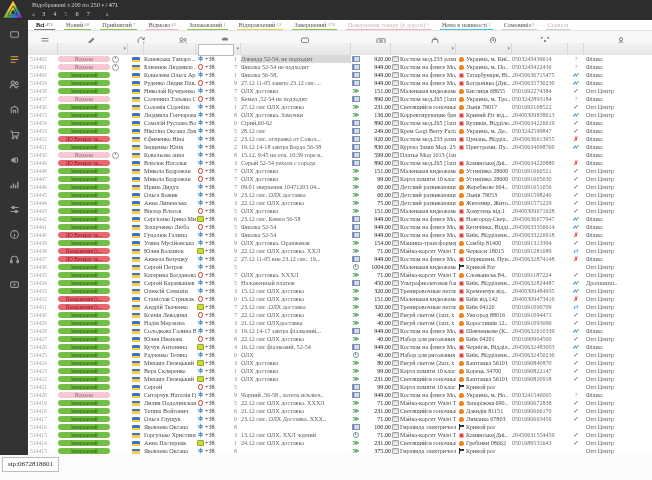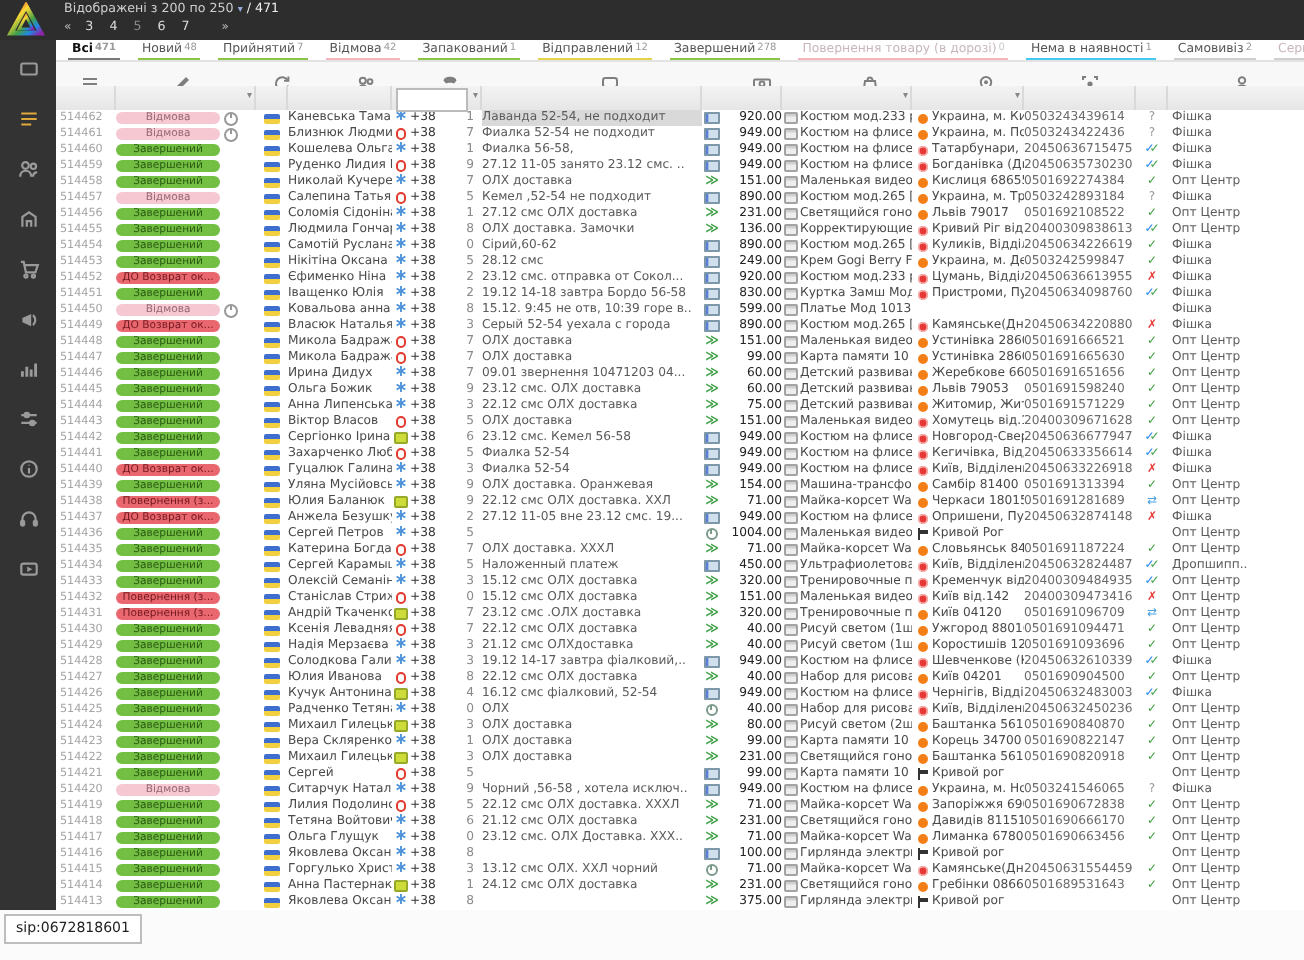--- a/index.html
+++ b/index.html
@@ -1,17 +1,17 @@
 <!DOCTYPE html>
 <html><head>
 <meta charset="utf-8">
 <style>
   html,body{margin:0;padding:0;background:#fff;}
   body{width:652px;height:480px;overflow:hidden;font-family:"DejaVu Sans",sans-serif;position:relative;}
-  .app{position:absolute;inset:0;}
+  .app{position:absolute;inset:0;font-family:Liberation Serif, serif;}
 
   
   .topbar{position:absolute;left:0;top:0;width:652px;height:20px;background:#2d2d2d;color:#ccc;}
   .logo{position:absolute;left:3px;top:1px;}
   .tb-line1{position:absolute;left:32px;top:1px;font-size:6.3px;color:#cfcfcf;white-space:nowrap;}
   .tb-line1 .dd{font-size:5px;color:#9ad;}
   .tb-line1 .total{color:#eee;}
   .pager{position:absolute;left:32px;top:10px;display:flex;gap:8px;font-size:6.3px;color:#ddd;align-items:center;}
   .pager .pg{cursor:pointer;}
   .pager .pg.cur{color:#888;}

